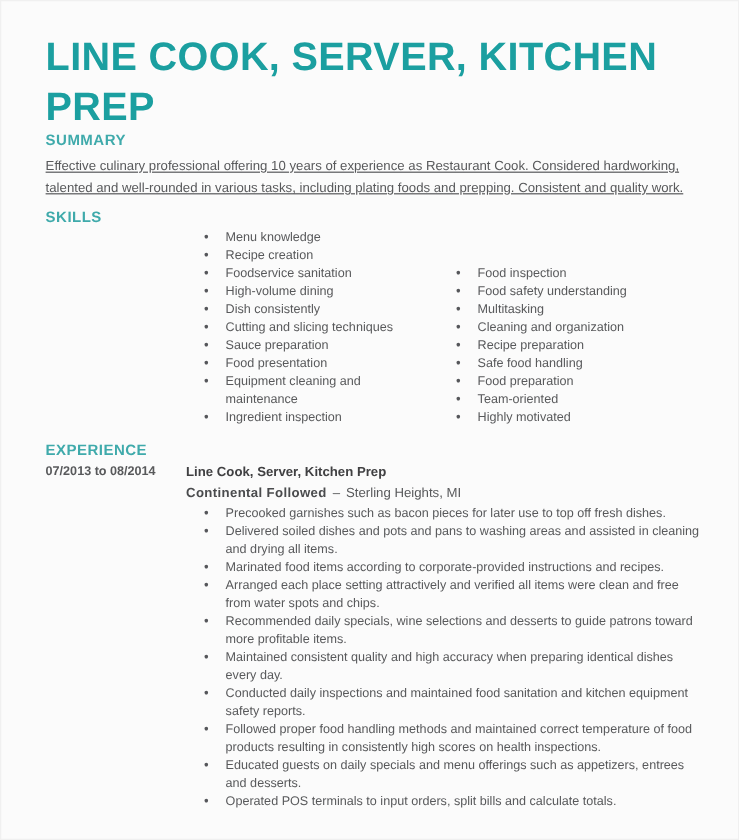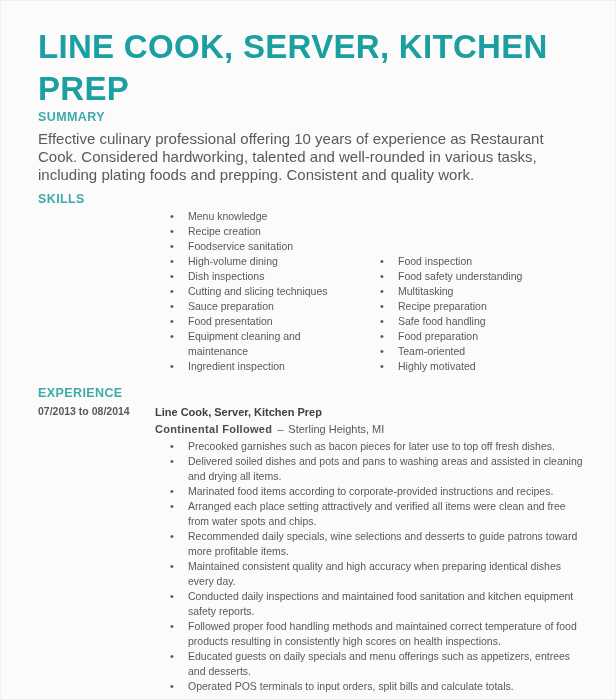--- a/index.html
+++ b/index.html
@@ -29,24 +29,25 @@
   .sec-heading {
     color: #3faaab;
     font-size: 12.5px;
     line-height: 15px;
     font-weight: bold;
     letter-spacing: 0.4px;
   }
   .h-summary { }
   .summary-text {
     margin-top: 5px;
-    font-size: 15px;
+    font-size: 11px;
     line-height: 18px;
     max-width: 548px;
     color: #58595b;
+    text-decoration: underline;
   }
   .h-skills { margin-top: 8px; }
   .skills-cols { display: flex; margin-left: 117px; margin-top: 2px; align-items: flex-end; }
   .skills-col { width: 195px; }
   .skills-col.right { width: 188px; margin-left: 15px; }
   ul { list-style: none; }
   li.bullet-item {
     position: relative;
     padding-left: 33px;
     font-size: 10.5px;
@@ -98,31 +99,32 @@
   <div class="sec-heading h-summary">SUMMARY</div>
   <p class="summary-text">Effective culinary professional offering 10 years of experience as Restaurant Cook. Considered hardworking, talented and well-rounded in various tasks, including plating foods and prepping. Consistent and quality work.</p>
 
   <div class="sec-heading h-skills">SKILLS</div>
   <div class="skills-cols">
     <ul class="skills-col left">
       <li class="bullet-item">Menu knowledge</li>
       <li class="bullet-item">Recipe creation</li>
       <li class="bullet-item">Foodservice sanitation</li>
       <li class="bullet-item">High-volume dining</li>
-      <li class="bullet-item">Dish inspections</li>
+      <li class="bullet-item">Dish consistently</li>
       <li class="bullet-item">Cutting and slicing techniques</li>
       <li class="bullet-item">Sauce preparation</li>
       <li class="bullet-item">Food presentation</li>
       <li class="bullet-item">Equipment cleaning and maintenance</li>
       <li class="bullet-item">Ingredient inspection</li>
     </ul>
     <ul class="skills-col right">
       <li class="bullet-item">Food inspection</li>
       <li class="bullet-item">Food safety understanding</li>
       <li class="bullet-item">Multitasking</li>
+      <li class="bullet-item">Cleaning and organization</li>
       <li class="bullet-item">Recipe preparation</li>
       <li class="bullet-item">Safe food handling</li>
       <li class="bullet-item">Food preparation</li>
       <li class="bullet-item">Team-oriented</li>
       <li class="bullet-item">Highly motivated</li>
     </ul>
   </div>
 
   <div class="sec-heading h-experience">EXPERIENCE</div>
 

